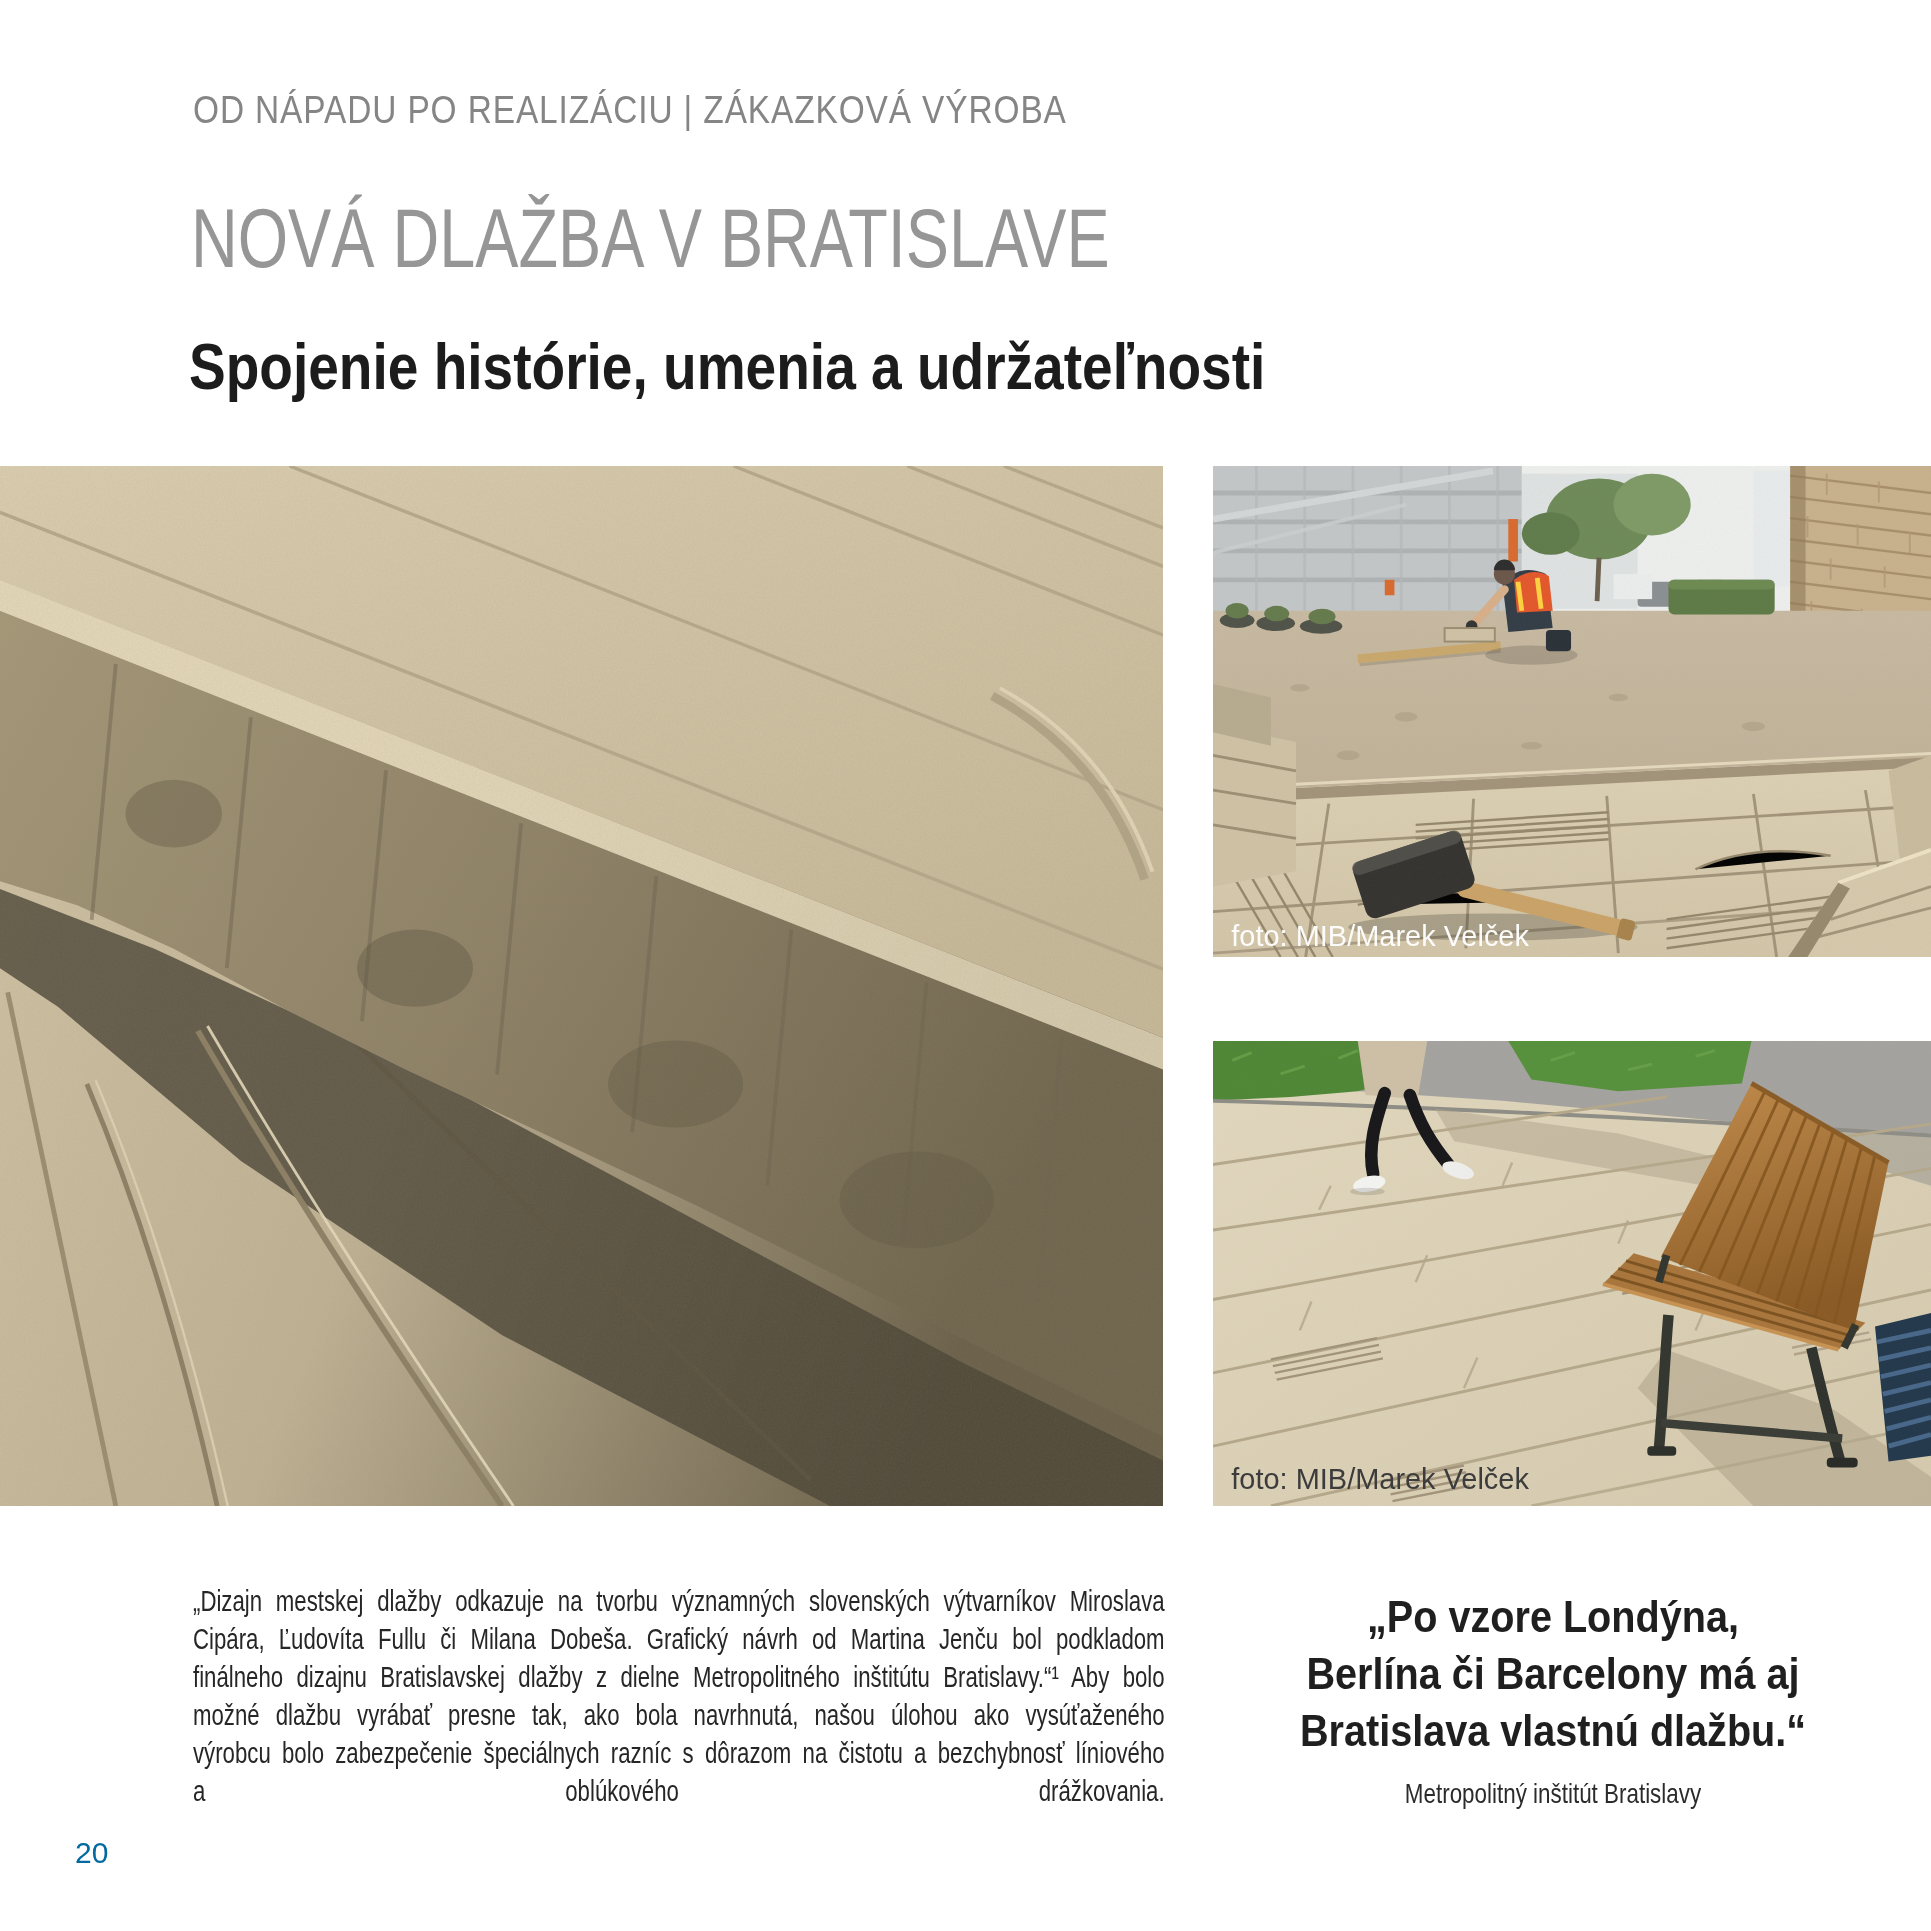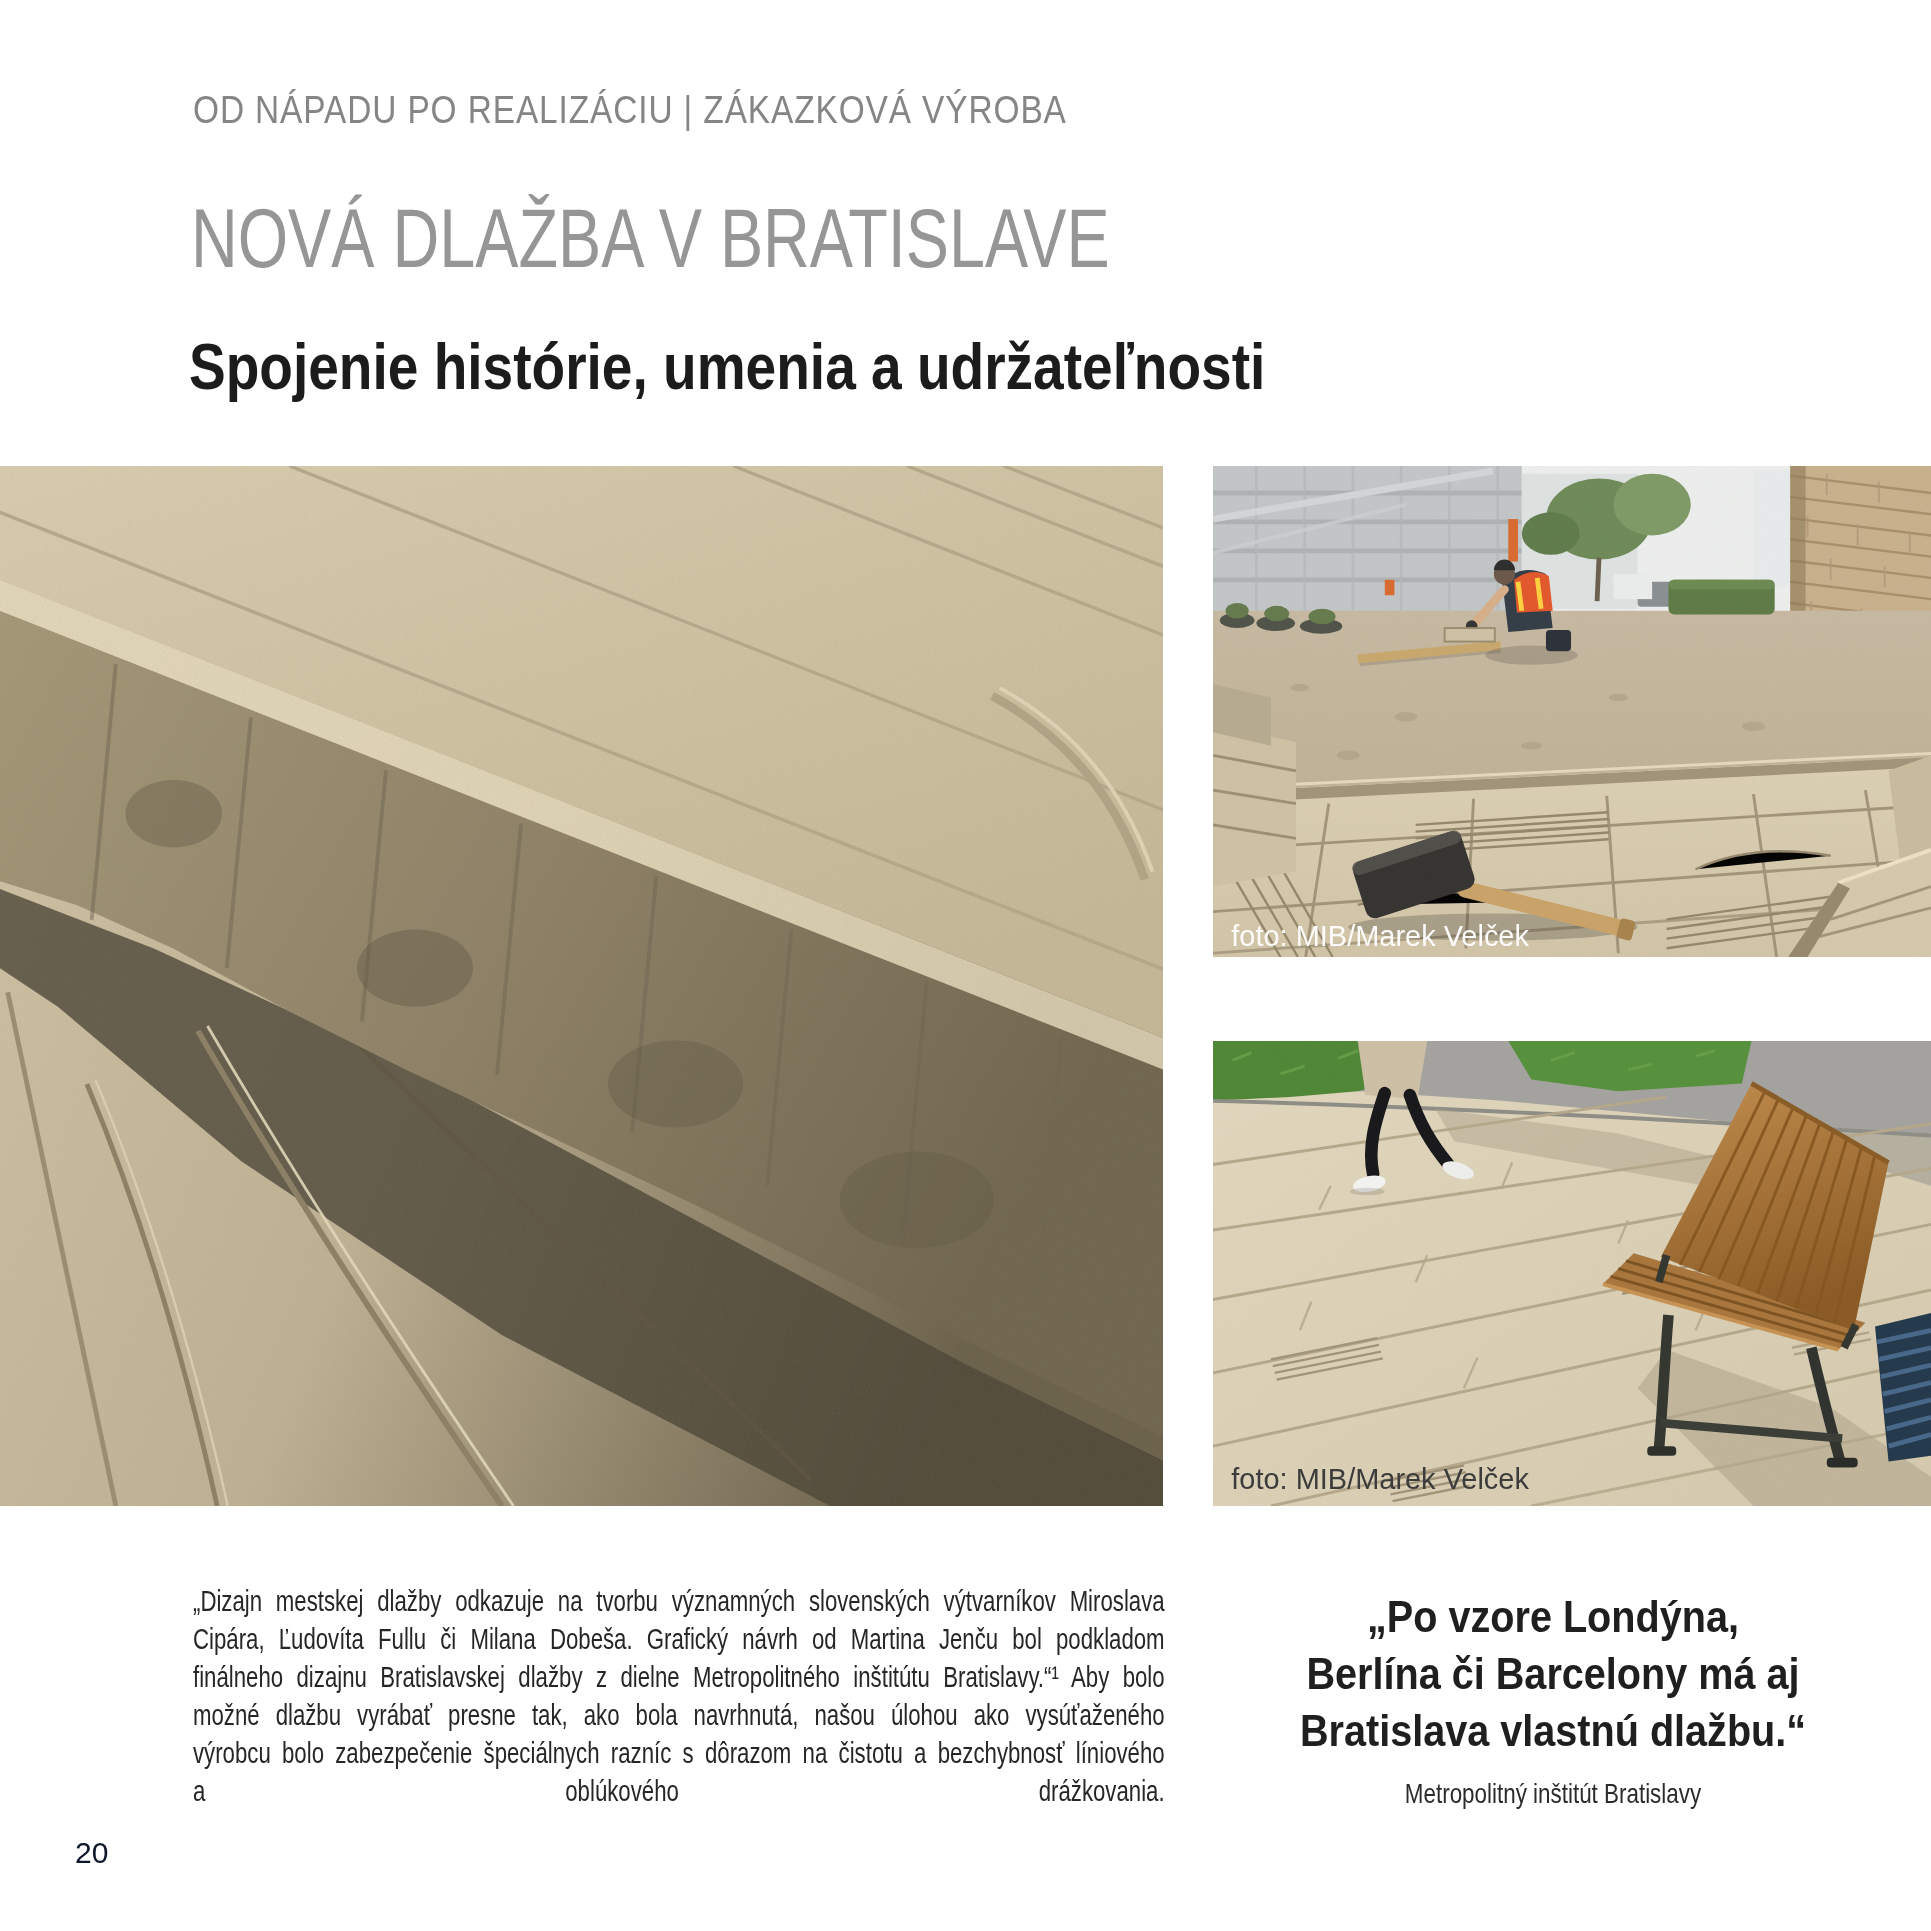--- a/index.html
+++ b/index.html
@@ -18,21 +18,21 @@
   .photo-tr{left:1213px;top:466px;width:718px;height:491px;}
   .photo-br{left:1213px;top:1041px;width:718px;height:465px;}
   .article{left:193px;top:1582px;width:1313px;transform:scaleX(0.74);transform-origin:left top;
            font-size:30px;line-height:38px;color:#262626;}
   .bline{text-align:justify;text-align-last:justify;}
   .bline-last{text-align:left;}
   .quote{left:1213px;top:1588px;width:680px;text-align:center;font-size:44px;line-height:57px;
          font-weight:700;color:#1f1f1f;transform:scaleX(0.9);transform-origin:center top;}
   .attribution{left:1213px;top:1778px;width:680px;text-align:center;font-size:28px;color:#2b2b2b;
                transform:scaleX(0.8);transform-origin:center top;}
-  .pagenum{left:75px;top:1836px;font-size:30px;color:#0f172a;}
+  .pagenum{left:75px;top:1836px;font-size:30px;color:#0369a1;}
 </style>
 </head>
 <body>
 
 <div class="page">
 
   <div class="abs eyebrow">OD NÁPADU PO REALIZÁCIU | ZÁKAZKOVÁ VÝROBA</div>
   <div class="abs title">NOVÁ DLAŽBA V BRATISLAVE</div>
   <div class="abs subtitle">Spojenie histórie, umenia a udržateľnosti</div>
 

